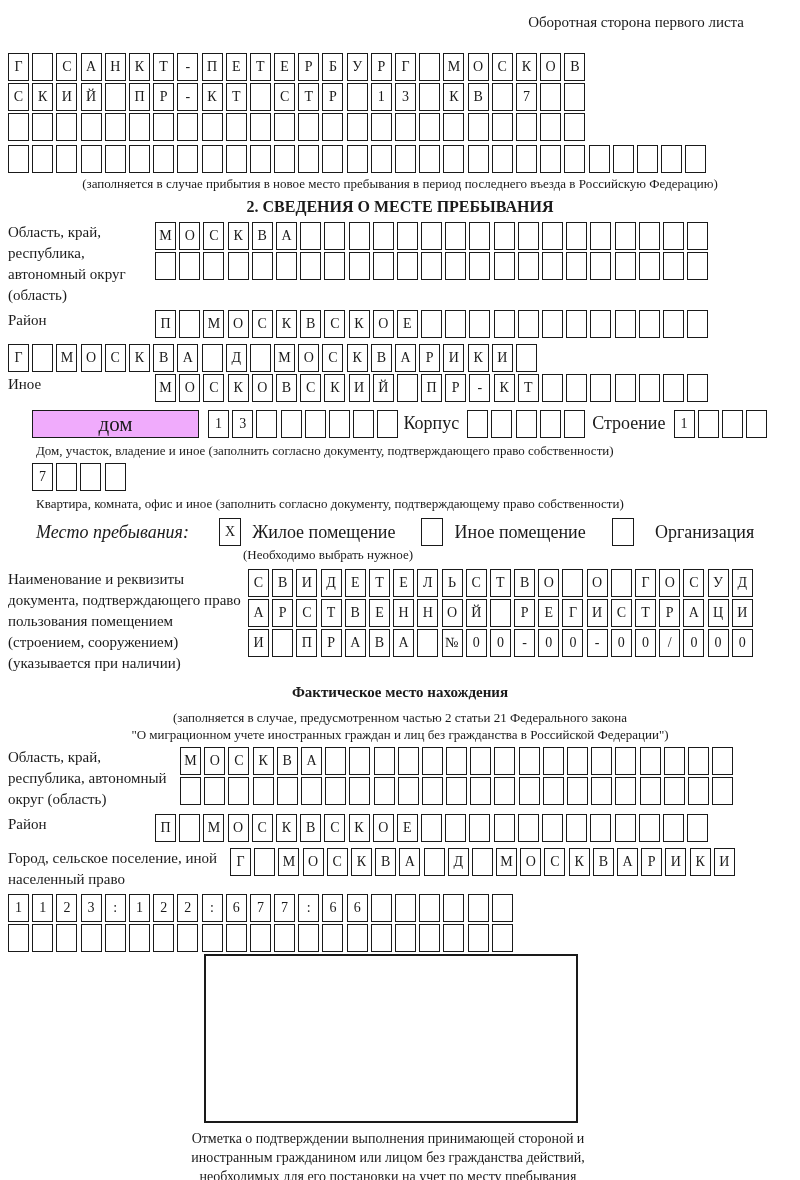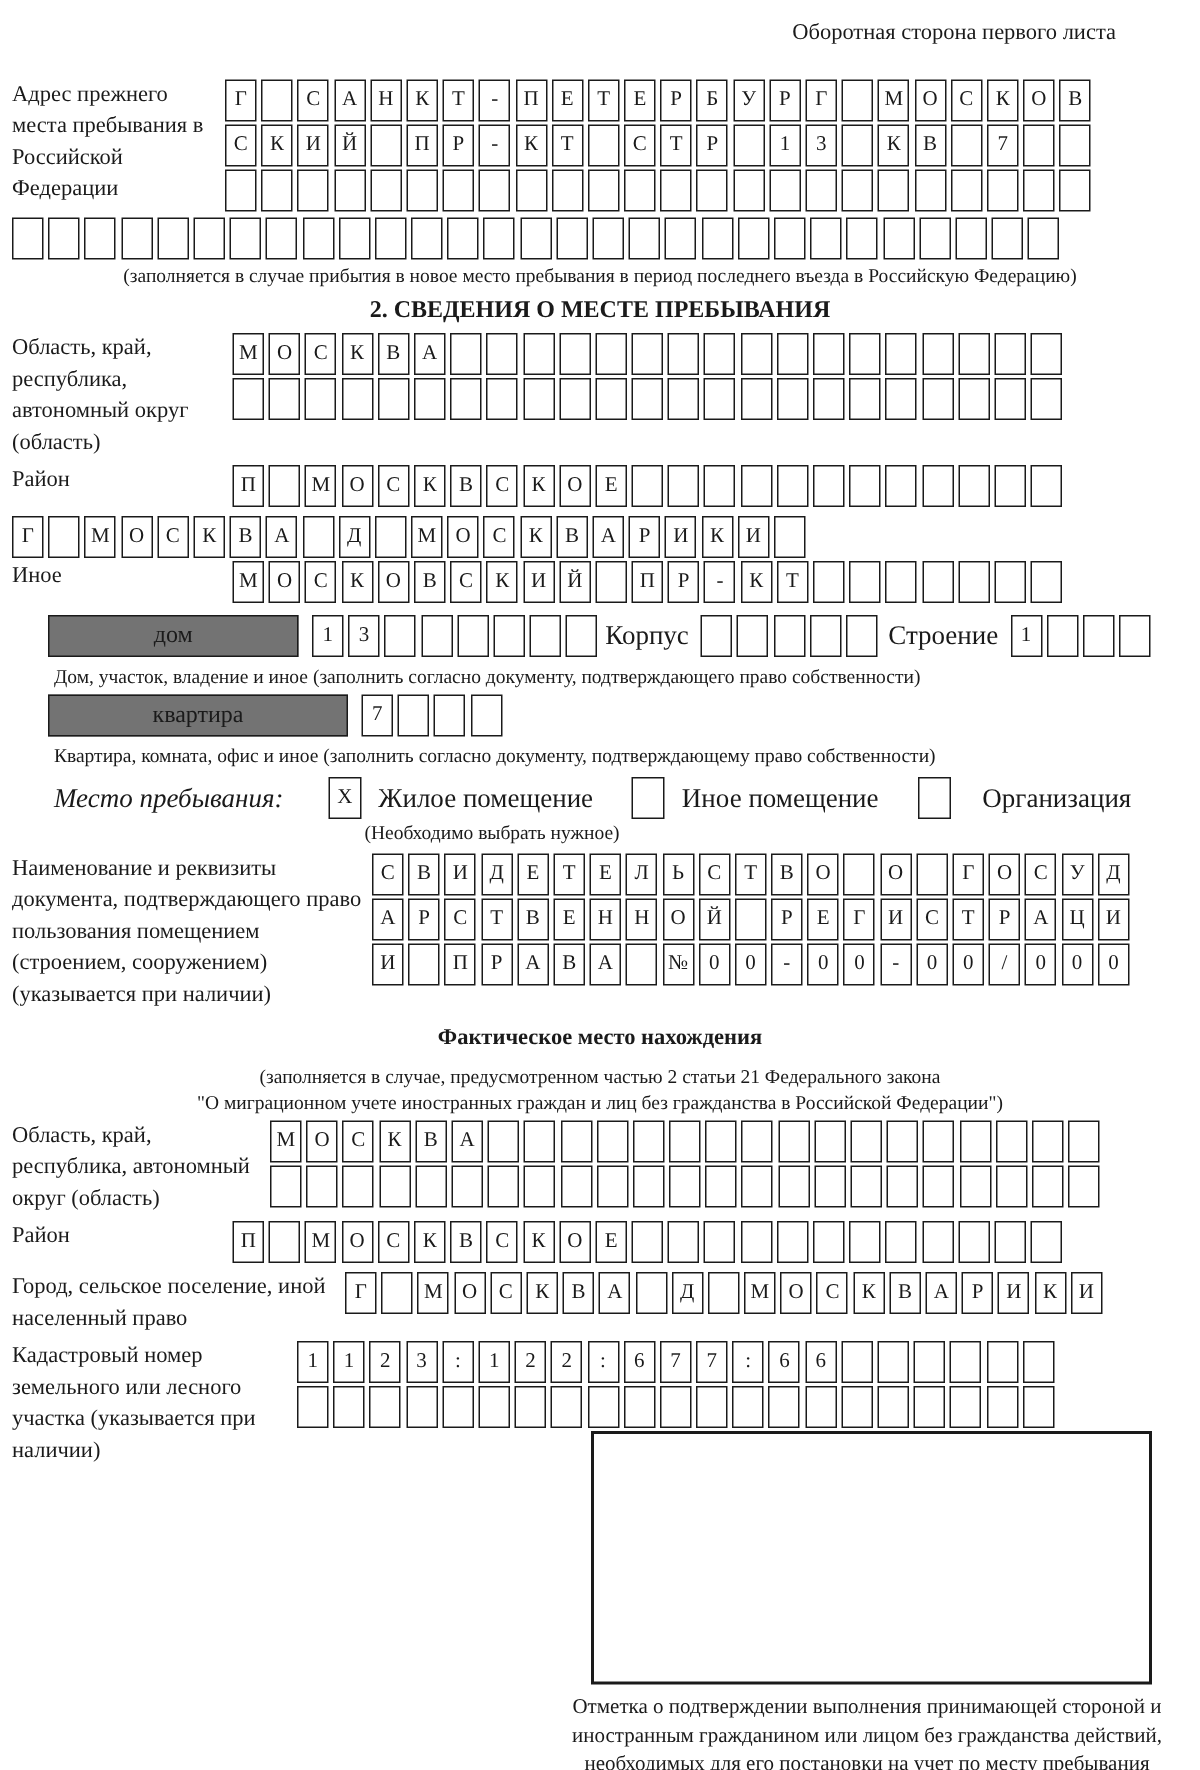--- a/index.html
+++ b/index.html
@@ -15,38 +15,37 @@
   .w142{width:142px;} .w147{width:147px;} .w172{width:172px;} .w190{width:190px;}
   .w222{width:222px;} .w240{width:240px;}
   .cellrow{display:flex;margin-bottom:2px;}
   .cell{
     width:19px;height:26px;border:1.6px solid #1a1a1a;margin-right:3.2px;
     display:flex;align-items:center;justify-content:center;
     font-size:14px;flex:0 0 auto;background:#fff;
   }
   .rect{
     border:1.6px solid #1a1a1a;height:26px;display:flex;align-items:center;
-    justify-content:center;font-size:16px;flex:0 0 auto;background:#737373;
+    justify-content:center;font-size:21px;flex:0 0 auto;background:#f0abfc;
   }
   .cap{font-size:13px;line-height:17px;}
   .note-c{font-size:13px;line-height:17px;text-align:center;}
   .title{font-weight:bold;text-align:center;font-size:16px;}
   .subtitle{font-weight:bold;text-align:center;font-size:15px;}
   .inline-lbl{font-size:18px;line-height:26px;}
   .stamp-box{width:370px;height:165px;border:2px solid #1a1a1a;background:#fff;}
   .mb2{margin-bottom:2px;} .mb4{margin-bottom:4px;} .mb6{margin-bottom:6px;}
   .mt4{margin-top:4px;} .mt6{margin-top:6px;}
 </style>
 </head>
 <body>
 
 <div class="hdr">Оборотная сторона первого листа</div>
 
 <div class="row mb2">
-  <div class="lbl w142">Адрес прежнего места пребывания в Российской Федерации</div>
   <div>
     <div class="cellrow">
         <span class="cell">Г</span>
         <span class="cell"></span>
         <span class="cell">С</span>
         <span class="cell">А</span>
         <span class="cell">Н</span>
         <span class="cell">К</span>
         <span class="cell">Т</span>
         <span class="cell">-</span>
@@ -321,21 +320,20 @@
   <div class="cellrow" style="margin-bottom:0;">
       <span class="cell">1</span>
       <span class="cell"></span>
       <span class="cell"></span>
       <span class="cell"></span>
     </div>
 </div>
 <div class="cap mt4 mb4" style="margin-left:28px;">Дом, участок, владение и иное (заполнить согласно документу, подтверждающего право собственности)</div>
 
 <div class="row" style="margin-left:24px;">
-  <div class="rect" style="width:198px;margin-right:9px;">квартира</div>
   <div class="cellrow" style="margin-bottom:0;">
       <span class="cell">7</span>
       <span class="cell"></span>
       <span class="cell"></span>
       <span class="cell"></span>
     </div>
 </div>
 <div class="cap mt4 mb6" style="margin-left:28px;">Квартира, комната, офис и иное (заполнить согласно документу, подтверждающему право собственности)</div>
 
 <div class="row" style="margin-left:28px;align-items:center;">
@@ -534,21 +532,20 @@
       <span class="cell">В</span>
       <span class="cell">А</span>
       <span class="cell">Р</span>
       <span class="cell">И</span>
       <span class="cell">К</span>
       <span class="cell">И</span>
     </div>
 </div>
 
 <div class="row mt4">
-  <div class="lbl w190">Кадастровый номер земельного или лесного участка (указывается при наличии)</div>
   <div>
     <div class="cellrow">
         <span class="cell">1</span>
         <span class="cell">1</span>
         <span class="cell">2</span>
         <span class="cell">3</span>
         <span class="cell">:</span>
         <span class="cell">1</span>
         <span class="cell">2</span>
         <span class="cell">2</span>

